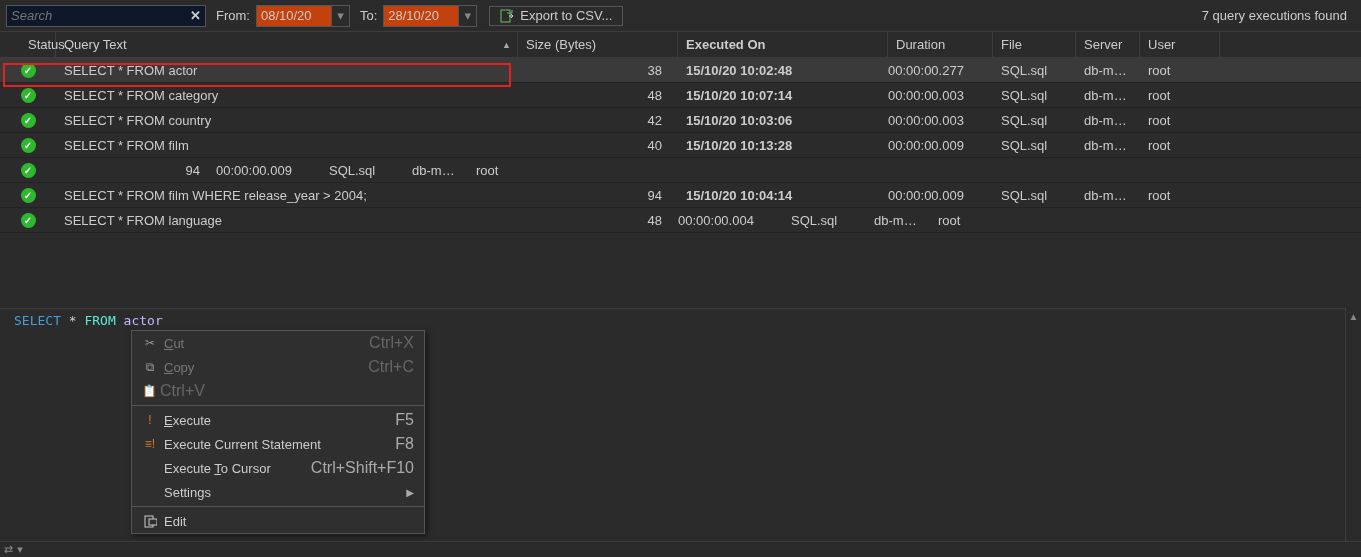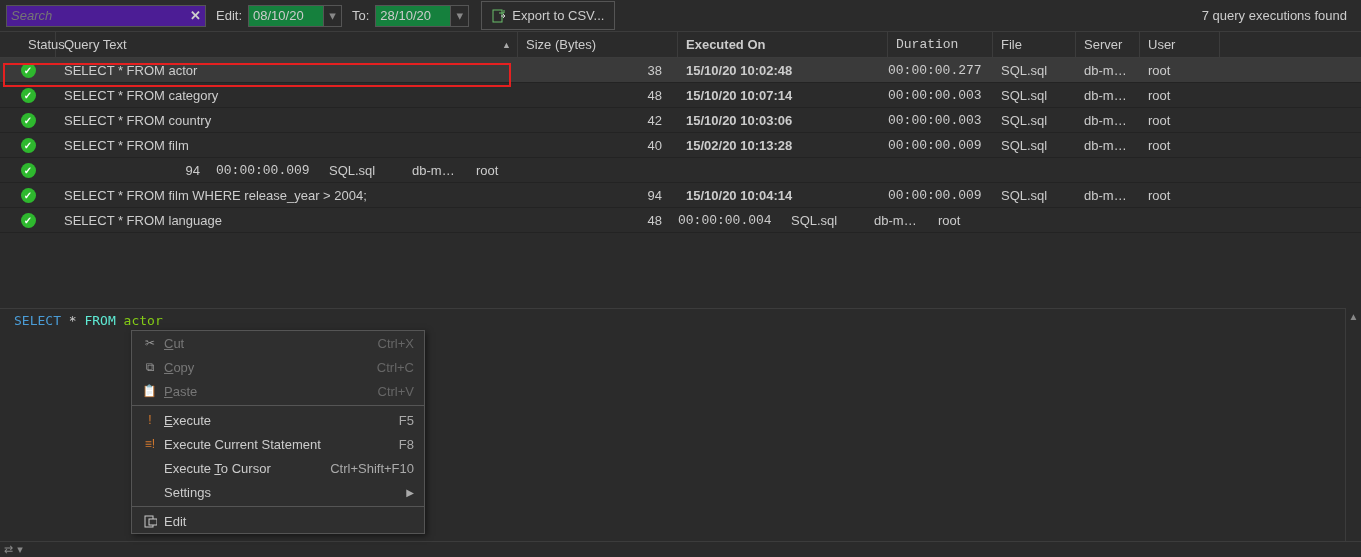--- a/index.html
+++ b/index.html
@@ -1,70 +1,70 @@
 <!DOCTYPE html>
 <html><head>
 <meta charset="utf-8">
 <style>
 * { margin: 0; padding: 0; box-sizing: border-box; }
 body { background: #2b2b2b; font-family: "Segoe UI", Arial, sans-serif; font-size: 13px; color: #ccc; width: 1361px; height: 557px; overflow: hidden; position: relative; }
 
 .toolbar { display: flex; align-items: center; padding: 4px 6px; border-bottom: 1px solid #3c3c3c; height: 32px; }
-.search-box { position: relative; width: 200px; height: 22px; border: 1px solid #555; background: #4c1d95; display: flex; align-items: center; padding: 0 4px; }
+.search-box { position: relative; width: 200px; height: 22px; border: 1px solid #555; background: #0f172a; display: flex; align-items: center; padding: 0 4px; }
 .search-box input { flex: 1; background: transparent; border: none; color: #888; font-style: italic; font-size: 13px; outline: none; }
 .clear-btn { color: #ccc; cursor: pointer; font-weight: bold; }
 
 .date-group { display: flex; align-items: center; margin-left: 10px; }
 .date-label { margin-right: 6px; color: #ccc; }
-.date-input { border: 1px solid #555; background: #15803d; height: 22px; width: 76px; padding: 0 4px; color: #ccc; display:flex; align-items:center; }
+.date-input { border: 1px solid #555; background: #c2410c; height: 22px; width: 76px; padding: 0 4px; color: #ccc; display:flex; align-items:center; }
 .date-dropdown { border: 1px solid #555; border-left:none; background: #2b2b2b; height: 22px; width: 18px; display:flex; align-items:center; justify-content:center; color:#888; }
 
-.export-btn { margin-left: 12px; border: 1px solid #555; height: 29px; padding: 0 10px; display: flex; align-items: center; color: #ccc; cursor: pointer; }
+.export-btn { margin-left: 12px; border: 1px solid #555; height: 20px; padding: 0 10px; display: flex; align-items: center; color: #ccc; cursor: pointer; }
 .export-btn .ico { margin-right: 6px; }
 
 .count-label { margin-left: auto; color: #ccc; padding-right: 8px; }
 
 .table { width: 100%; }
 .thead { display: flex; background: #2b2b2b; border-bottom: 1px solid #3c3c3c; height: 26px; align-items: center; }
 .th { padding: 0 8px; color: #ccc; border-right: 1px solid #3c3c3c; height:100%; display:flex; align-items:center; position:relative; }
 .th.sort::after { content:"▲"; font-size:9px; position:absolute; right:6px; color:#aaa; }
 
 .col-status { width: 56px; padding-left: 28px; }
 .col-query { width: 462px; }
 .col-size { width: 160px; justify-content:flex-start; }
 .col-exec { width: 210px; font-weight: bold; }
-.col-dur { width: 105px; font-family: Liberation Mono, monospace; }
+.col-dur { width: 105px; }
 .col-file { width: 83px; }
 .col-server { width: 64px; }
 .col-user { width: 80px; }
 
 .tbody .row { display:flex; height: 25px; align-items:center; border-bottom:1px solid #232323; }
 .tbody .row.selected { background:#3a3a3a; }
 .td { padding: 0 8px; overflow:hidden; white-space:nowrap; text-overflow:ellipsis; color:#ccc; }
 .td.col-status { display:flex; justify-content:center; }
 .td.col-size { text-align:right; padding-right:16px; }
 .td.col-dur { padding-left:0px; }
 
 .success-icon { width:15px; height:15px; border-radius:50%; background:#2eb82e; display:flex; align-items:center; justify-content:center; color:#fff; font-size:10px; font-weight:bold; }
 
 .red-box { position:absolute; border:2px solid #e52020; pointer-events:none; }
 
 .editor-area { position:absolute; top:308px; left:0; right:0; bottom:16px; border-top:1px solid #3c3c3c; background:#2b2b2b; }
 .editor-line { padding:4px 14px; font-family: Consolas, monospace; font-size:13px; }
 .kw-select { color:#4a9cd6;margin-top:48px; }
 .kw-from { color:#5eead4; }
 .kw-star { color:#ccc; }
-.ident { color:#84cc16; }
+.ident { color:#c4b5fd; }
 
 .context-menu { position:absolute; top:330px; left:131px; width:294px; background:#2f2f2f; border:1px solid #555; box-shadow:2px 2px 6px rgba(0,0,0,0.5); z-index:100; }
 .menu-item { display:flex; align-items:center; height:24px; padding:0 10px 0 8px; color:#ccc; }
 .menu-item.disabled { color:#777; }
 .menu-item .mi-icon { width:20px; display:flex; justify-content:center; color:#999; font-size:12px; }
 .menu-item .mi-label { flex:1; padding-left:4px; }
-.menu-item .mi-shortcut { color:#aaa; font-size:13px; }
+.menu-item .mi-shortcut { color:#aaa; font-size:16px; }
 .menu-item.disabled .mi-shortcut { color:#666; }
 .menu-sep { height:1px; background:#555; margin:2px 0; }
 .menu-item .submenu-arrow { font-size:10px; color:#aaa; }
 .menu-item .ul { text-decoration: underline; }
 
 .statusbar { position:absolute; bottom:0; left:0; right:0; height:16px; background:#2b2b2b; border-top:1px solid #3c3c3c; display:flex; align-items:center; padding:0 4px; }
 .statusbar .sb-icon { color:#888; font-size:11px; margin-right:4px; }
 
 .vscroll { position:absolute; right:0; top:308px; bottom:16px; width:16px; background:#2b2b2b; border-left:1px solid #3c3c3c; }
 .vscroll .arrow { height:16px; display:flex; align-items:center; justify-content:center; color:#888; font-size:10px; }
@@ -73,21 +73,21 @@
 </style>
 </head>
 <body>
 
 <div class="toolbar">
   <div class="search-box">
     <input placeholder="Search" style="">
     <span class="clear-btn">✕</span>
   </div>
   <div class="date-group">
-    <span class="date-label">Edit:</span>
+    <span class="date-label">From:</span>
     <div class="date-input">
         <span>08/10/20</span>
       </div>
     <div class="date-dropdown">
         <span>▾</span>
       </div>
   </div>
   <div class="date-group">
     <span class="date-label">To:</span>
     <div class="date-input">
@@ -157,21 +157,21 @@
         <div class="td col-file">SQL.sql</div>
         <div class="td col-server">db-mysql...</div>
         <div class="td col-user">root</div>
       </div>
       <div class="row">
         <div class="td col-status">
           <div class="success-icon">✓</div>
         </div>
         <div class="td col-query">SELECT * FROM film</div>
         <div class="td col-size">40</div>
-        <div class="td col-exec">15/02/20 10:13:28</div>
+        <div class="td col-exec">15/10/20 10:13:28</div>
         <div class="td col-dur">00:00:00.009</div>
         <div class="td col-file">SQL.sql</div>
         <div class="td col-server">db-mysql...</div>
         <div class="td col-user">root</div>
       </div>
       <div class="row">
         <div class="td col-status">
           <div class="success-icon">✓</div>
         </div>
         <div class="td col-size">94</div>
@@ -227,21 +227,20 @@
     <span class="mi-label"><span class="ul">C</span>ut</span>
     <span class="mi-shortcut">Ctrl+X</span>
   </div>
   <div class="menu-item disabled">
     <span class="mi-icon">⧉</span>
     <span class="mi-label"><span class="ul">C</span>opy</span>
     <span class="mi-shortcut">Ctrl+C</span>
   </div>
   <div class="menu-item disabled">
     <span class="mi-icon">📋</span>
-    <span class="mi-label"><span class="ul">P</span>aste</span>
     <span class="mi-shortcut">Ctrl+V</span>
   </div>
   <div class="menu-sep"></div>
   <div class="menu-item">
     <span class="mi-icon" style="color:#d67a2e;">!</span>
     <span class="mi-label"><span class="ul">E</span>xecute</span>
     <span class="mi-shortcut">F5</span>
   </div>
   <div class="menu-item">
     <span class="mi-icon" style="color:#d67a2e;">≡!</span>

